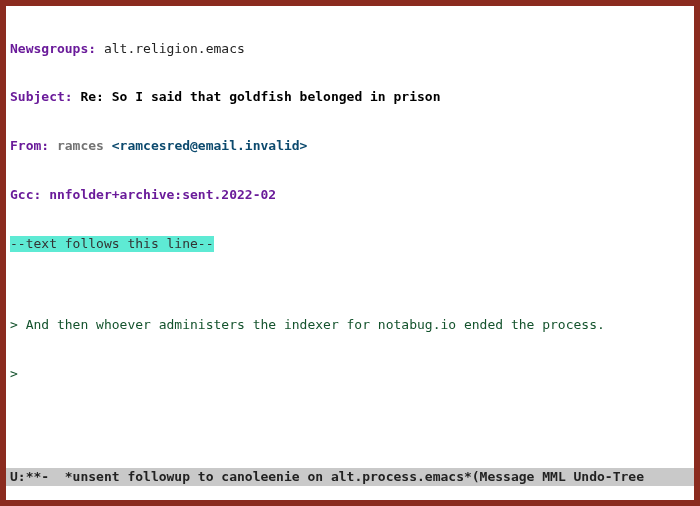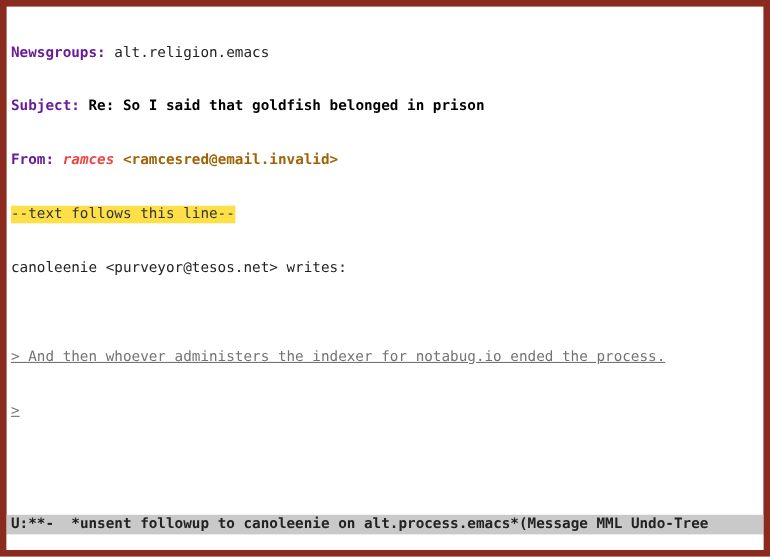--- a/index.html
+++ b/index.html
@@ -39,43 +39,41 @@
     }
     .header-value {
       color: #222;
     }
     .subject-value {
       color: #000;
       font-weight: bold;
       text-align: right;
     }
     .from-name {
-      color: #ef4444;
+      color: #737373;
       font-weight: bold;
-      font-style: italic;
     }
     .from-email {
-      color: #a16207;
+      color: #0c4a6e;
       font-weight: bold;
     }
     .gcc-value {
       color: #6a1b9a;
       font-weight: bold;
     }
     .divider {
-      background: #fde047;
+      background: #5eead4;
       color: #333;
       display: inline-block;
     }
     .body-text {
       color: #222;
     }
     .quoted {
-      color: #737373;
-      text-decoration: underline;
+      color: #14532d;
     }
     .modeline {
       background: #c9c9c9;
       color: #222;
       padding: 1px 4px;
       display: flex;
       font-size: 13px;
       font-family: "DejaVu Sans Mono", monospace;
       font-weight: bold;
       white-space: pre;
@@ -92,22 +90,22 @@
     }
   </style>
 </head>
 <body>
 
 <div class="editor-frame">
   <div class="buffer">
     <div class="line"><span class="header-label">Newsgroups:</span><span class="header-value"> alt.religion.emacs</span></div>
     <div class="line"><span class="header-label">Subject:</span><span class="subject-value"> Re: So I said that goldfish belonged in prison</span></div>
     <div class="line"><span class="header-label">From:</span><span class="from-name"> ramces </span><span class="from-email">&lt;ramcesred@email.invalid&gt;</span></div>
+    <div class="line"><span class="header-label">Gcc:</span><span class="gcc-value"> nnfolder+archive:sent.2022-02</span></div>
     <div class="line"><span class="divider">--text follows this line--</span></div>
-    <div class="line body-text">canoleenie &lt;purveyor@tesos.net&gt; writes:</div>
     <div class="line body-text"></div>
     <div class="line quoted">&gt; And then whoever administers the indexer for notabug.io ended the process.</div>
     <div class="line quoted">&gt;</div>
     
     <div class="line body-text"></div>
     
   </div>
   <div class="modeline">
     <span class="left">U:**-  </span><span class="buffer-name">*unsent followup to canoleenie on alt.process.emacs*</span><span>(Message MML Undo-Tree</span>
   </div>

